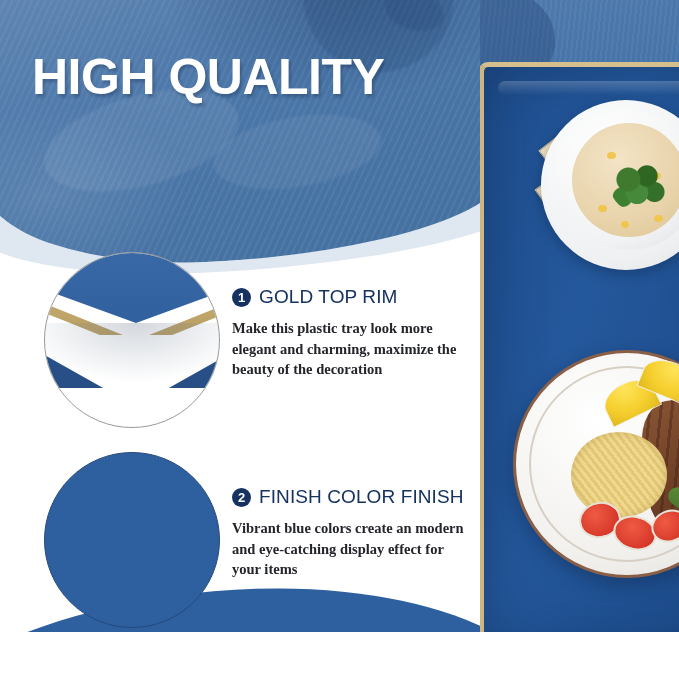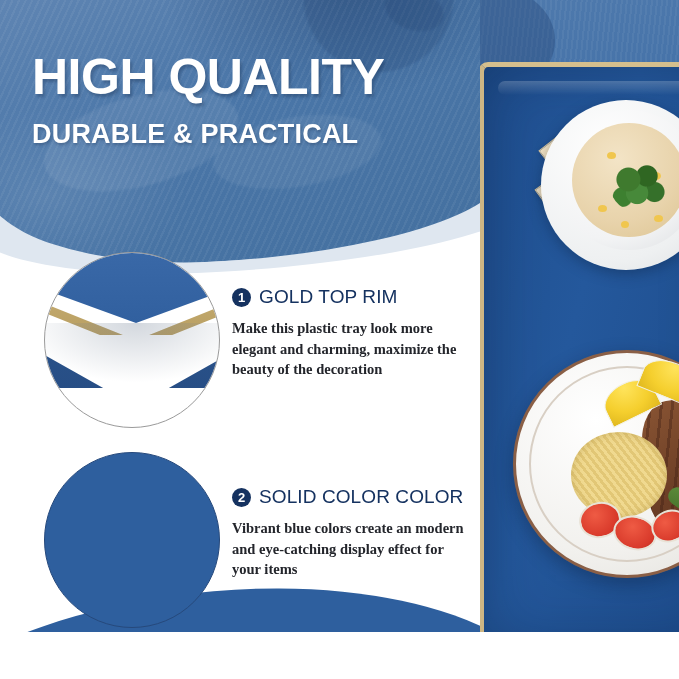--- a/index.html
+++ b/index.html
@@ -388,21 +388,20 @@
 
     <div class="hero">
       <div class="hero-blob b1"></div>
       <div class="hero-blob b2"></div>
       <div class="hero-blob b3"></div>
       <div class="hero-blob b4"></div>
     </div>
 
     <div class="hero-text">
       <h1 class="headline">HIGH QUALITY</h1>
-      <div class="subhead">DURABLE &amp; PRACTICAL</div>
     </div>
 
     <div class="feature f1">
       <div class="circle outlined">
         <div class="tray-art">
           <div class="tray-top"></div>
           <div class="tray-gold"></div>
           <div class="tray-side"></div>
           <div class="tray-shadow"></div>
         </div>
@@ -414,21 +413,21 @@
         </div>
         <p class="fbody">Make this plastic tray look more elegant and charming, maximize the beauty of the decoration</p>
       </div>
     </div>
 
     <div class="feature f2">
       <div class="circle plain"></div>
       <div class="ftext">
         <div class="fhead">
           <span class="badge">2</span>
-          <span class="ftitle">SOLID COLOR COLOR</span>
+          <span class="ftitle">FINISH COLOR FINISH</span>
         </div>
         <p class="fbody">Vibrant blue colors create an modern and eye-catching display effect for your items</p>
       </div>
     </div>
 
     <div class="bottom-wave"></div>
   </div>
 
 </div>
 

